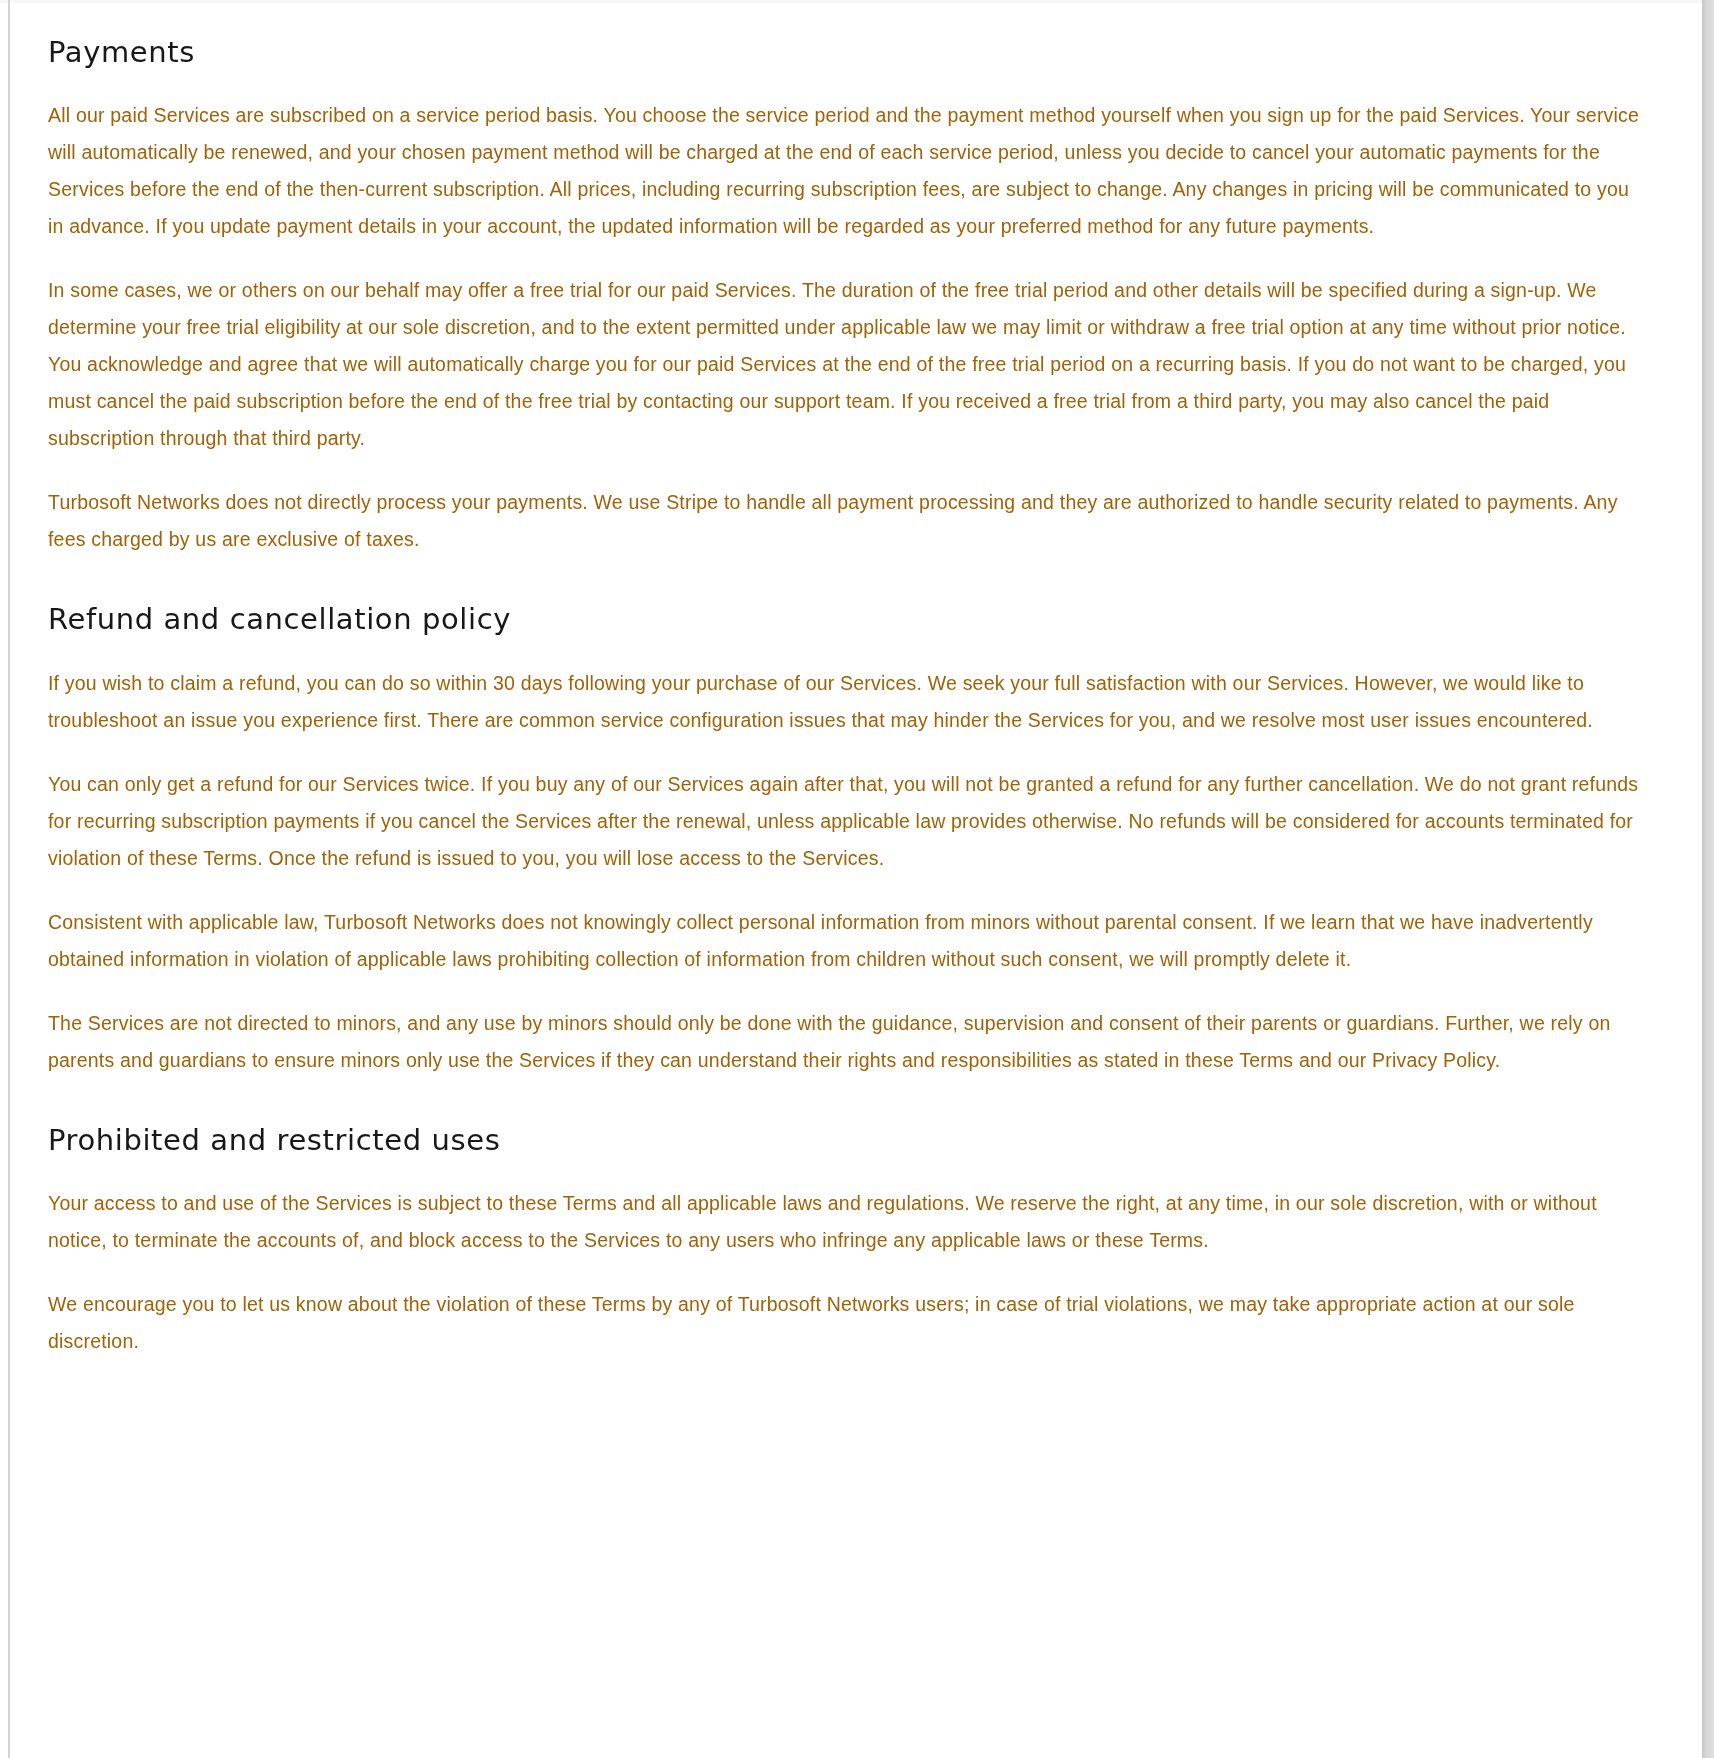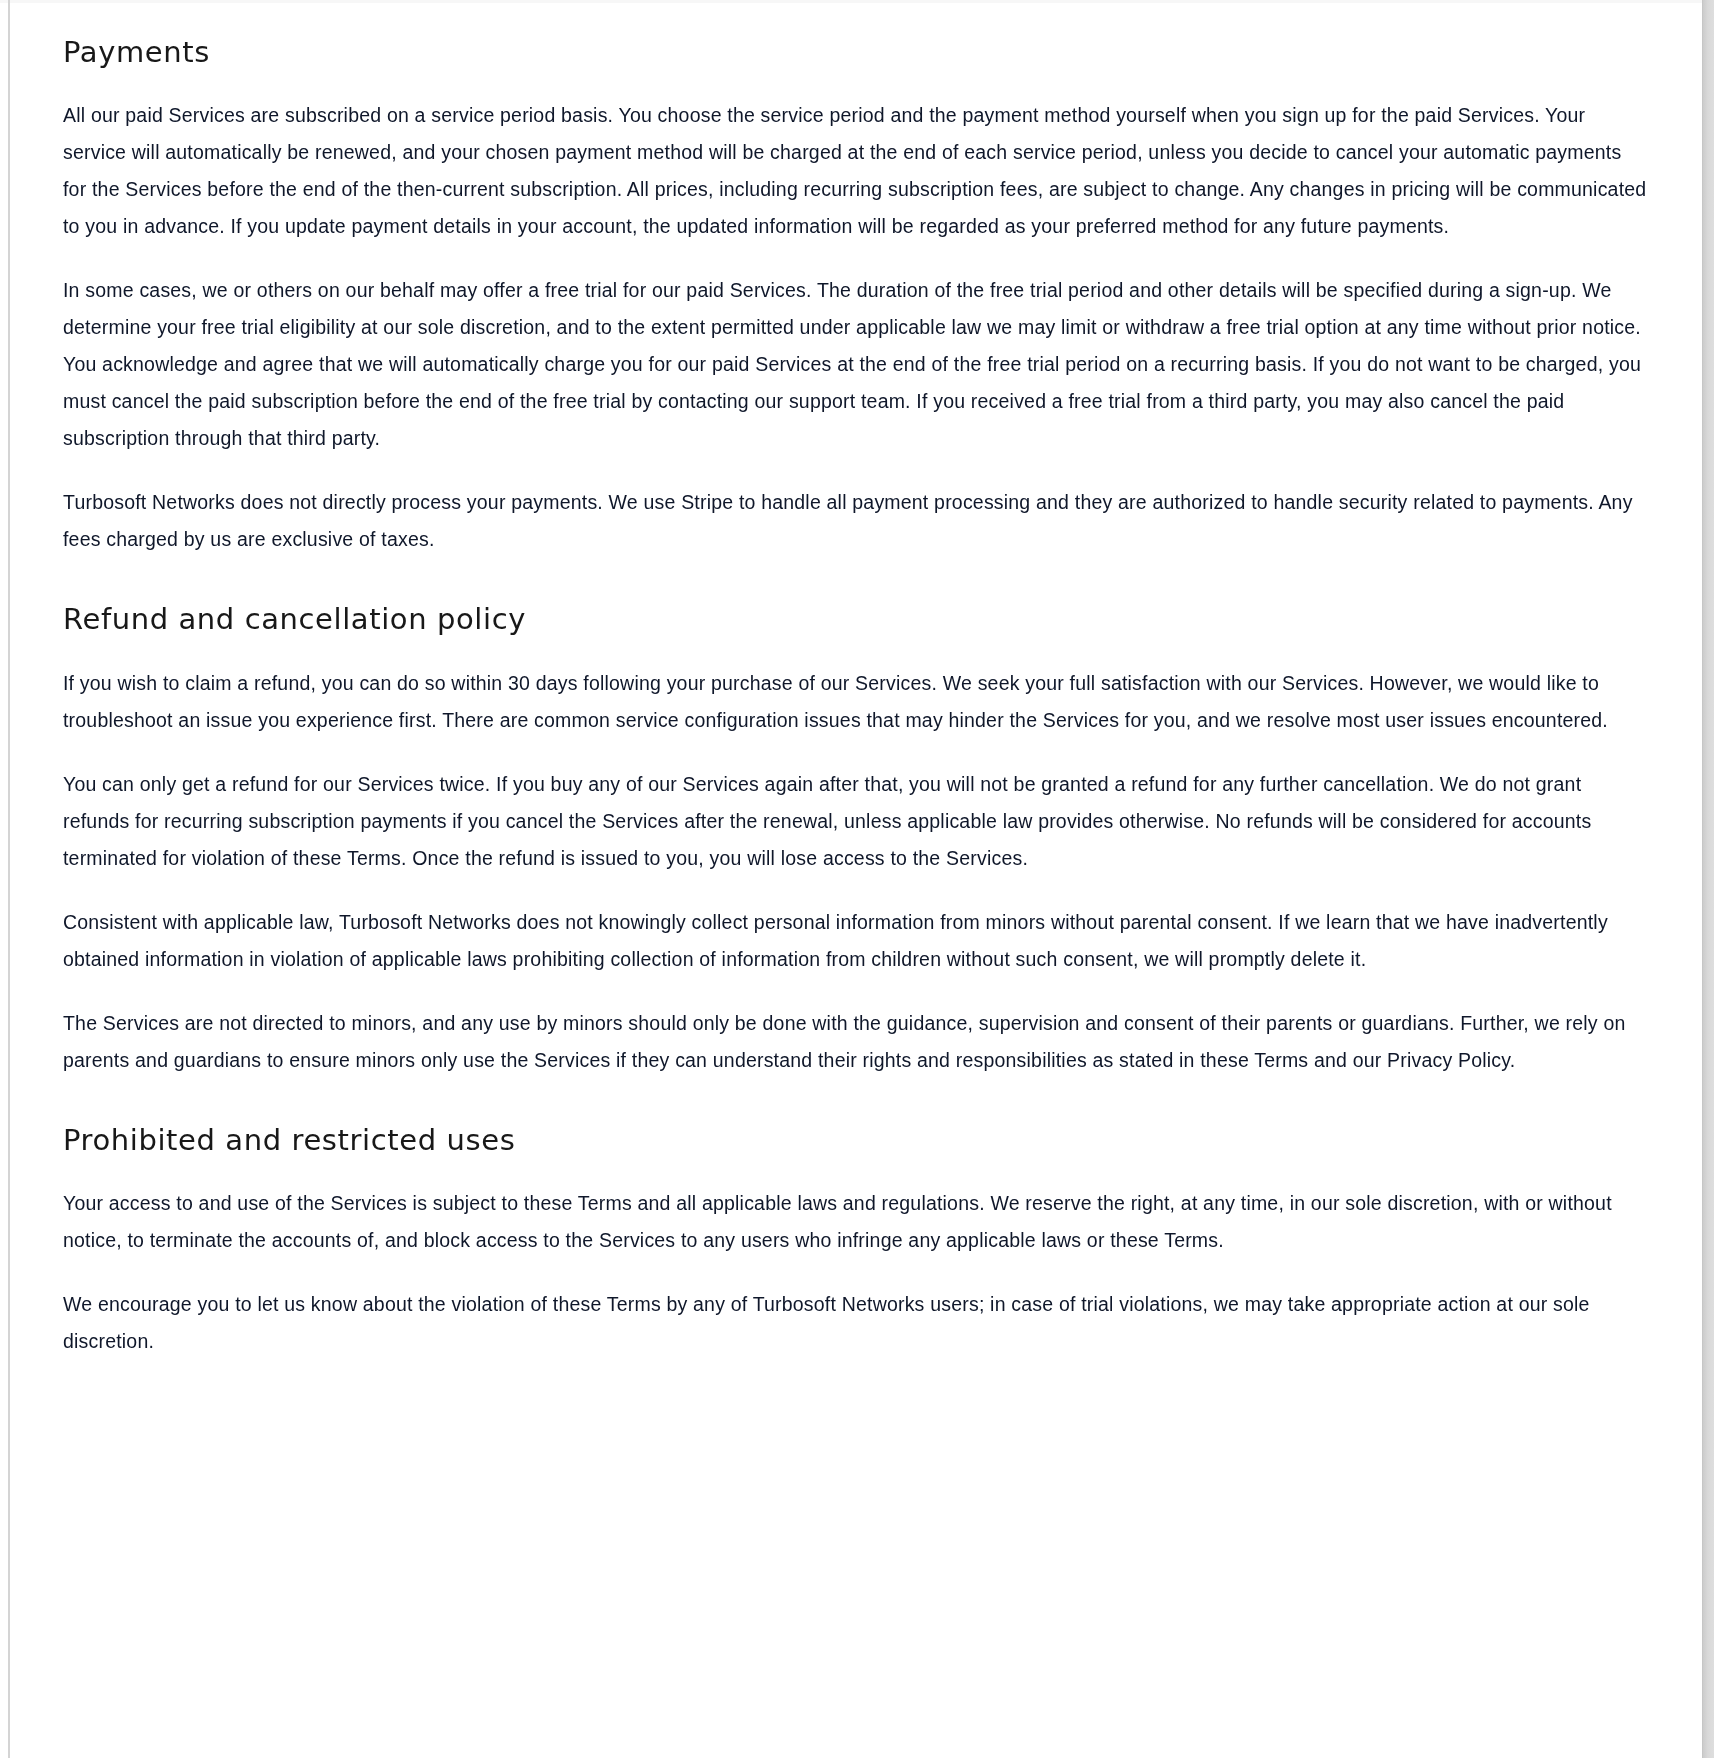--- a/index.html
+++ b/index.html
@@ -36,40 +36,40 @@
     position: absolute;
     right: 0; top: 0; bottom: 0;
     width: 12px;
     border-left: 1px solid #c6c6c6;
     background: linear-gradient(to right, #cccccc 0%, #d9d9d9 45%, #dedede 100%);
     box-sizing: border-box;
   }
   .content {
     box-sizing: border-box;
     width: 1702px;
-    padding: 34px 52px 0 63px;
+    padding: 34px 52px 0 48px;
   }
   .section-heading {
     font-family: "DejaVu Sans", sans-serif;
     font-weight: normal;
     font-size: 29px;
     line-height: 1.25;
     letter-spacing: 0.6px;
     color: #181818;
     margin: 43px 0 26px 0;
   }
   .doc-section:first-of-type .section-heading {
     margin-top: 0;
   }
   .doc-paragraph {
     font-family: "Liberation Sans", sans-serif;
     font-size: 19.5px;
     line-height: 37px;
     letter-spacing: 0.2px;
-    color: #0f172a;
+    color: #a16207;
     margin: 27px 0;
     max-width: 1592px;
   }
 </style>
 </head>
 <body>
 
 <div class="page">
   <div class="top-edge"></div>
   <div class="left-edge"></div>

